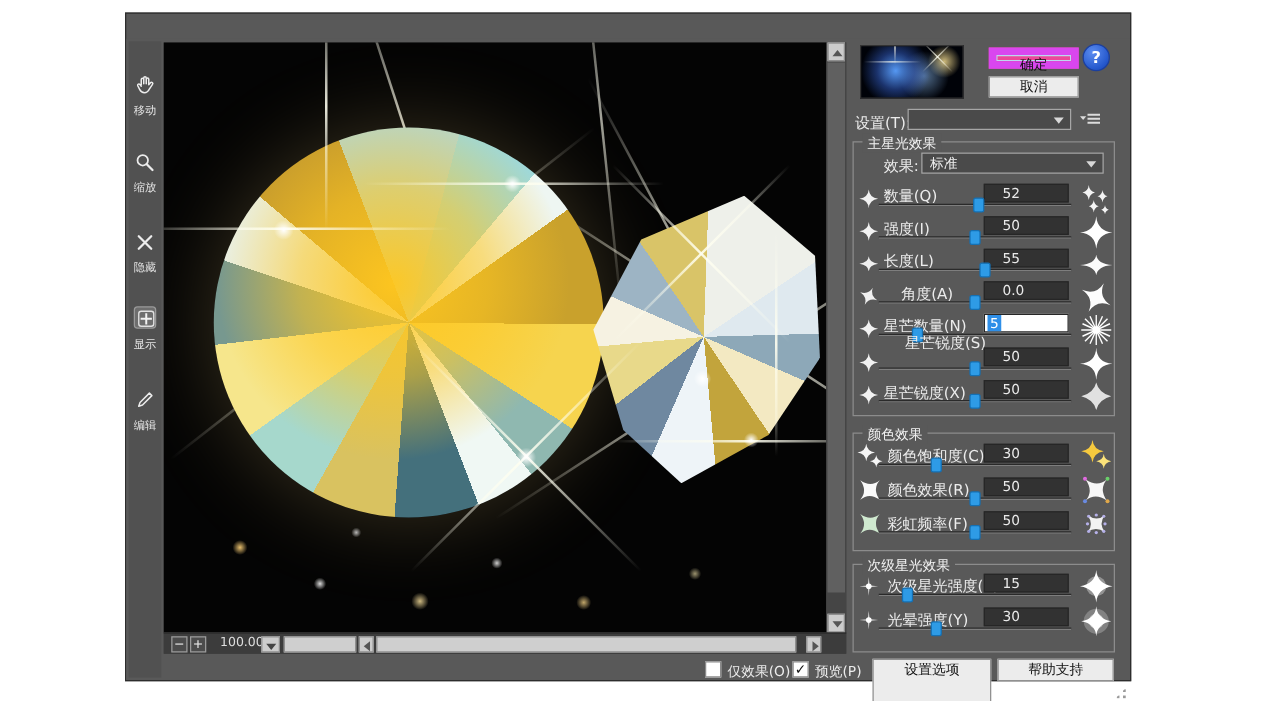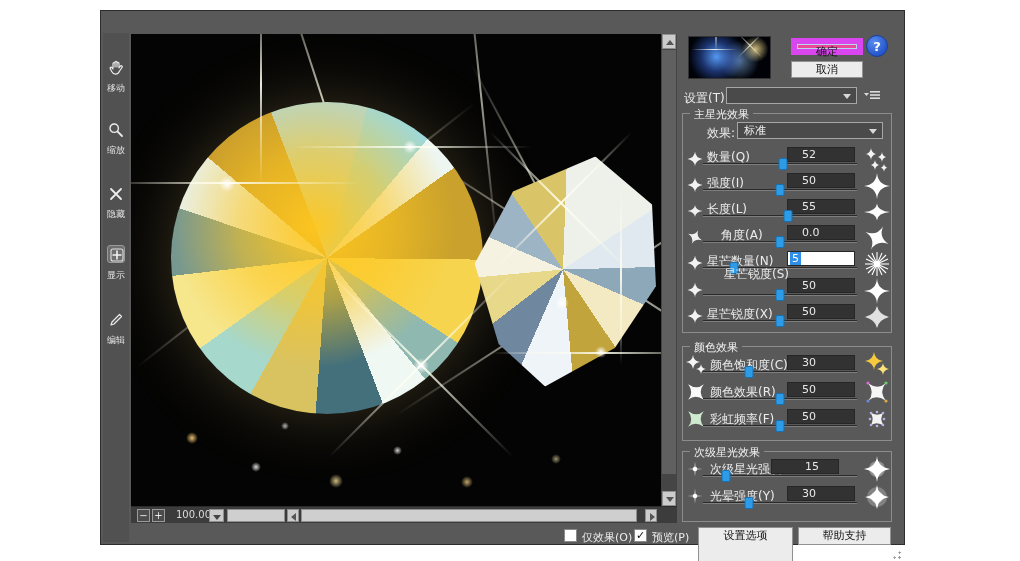--- a/index.html
+++ b/index.html
@@ -383,21 +383,21 @@
       </div>
 
       <div class="grp" style="top:417px; height:71px;">
         <span class="grp-title">次级星光效果</span>
 
         <span class="licon" style="top:8px;"><svg viewBox="0 0 24 24" width="18" height="18">
               <path d="M12 2 L12.8 11.2 L22 12 L12.8 12.8 L12 22 L11.2 12.8 L2 12 L11.2 11.2 Z" fill="#f4f4f4"></path>
               <circle cx="12" cy="12" r="3" fill="#fff"></circle>
             </svg></span>
         <span class="rowlabel" style="left:27px; top:9px;">次级星光强度(E)</span>
-        <div class="val" style="left:88px; top:7px;text-align:center;">15</div>
+        <div class="val" style="left:104px; top:7px;">15</div>
         <div class="track" style="top:23px;">
             <span class="sthumb" style="left: 15%;"></span>
           </div>
         <span class="ricon" style="top:3px;"><svg viewBox="0 0 28 28" width="28" height="28">
               <circle cx="14" cy="14" r="8" fill="#ffffff" opacity=".35"></circle>
               <path d="M14 1 Q14.8 12 27 14 Q14.8 16 14 27 Q13.2 16 1 14 Q13.2 12 14 1 Z" fill="#fff"></path>
               <circle cx="14" cy="14" r="4" fill="#fff"></circle>
             </svg></span>
 
         <span class="licon" style="top:35px;"><svg viewBox="0 0 24 24" width="18" height="18">

